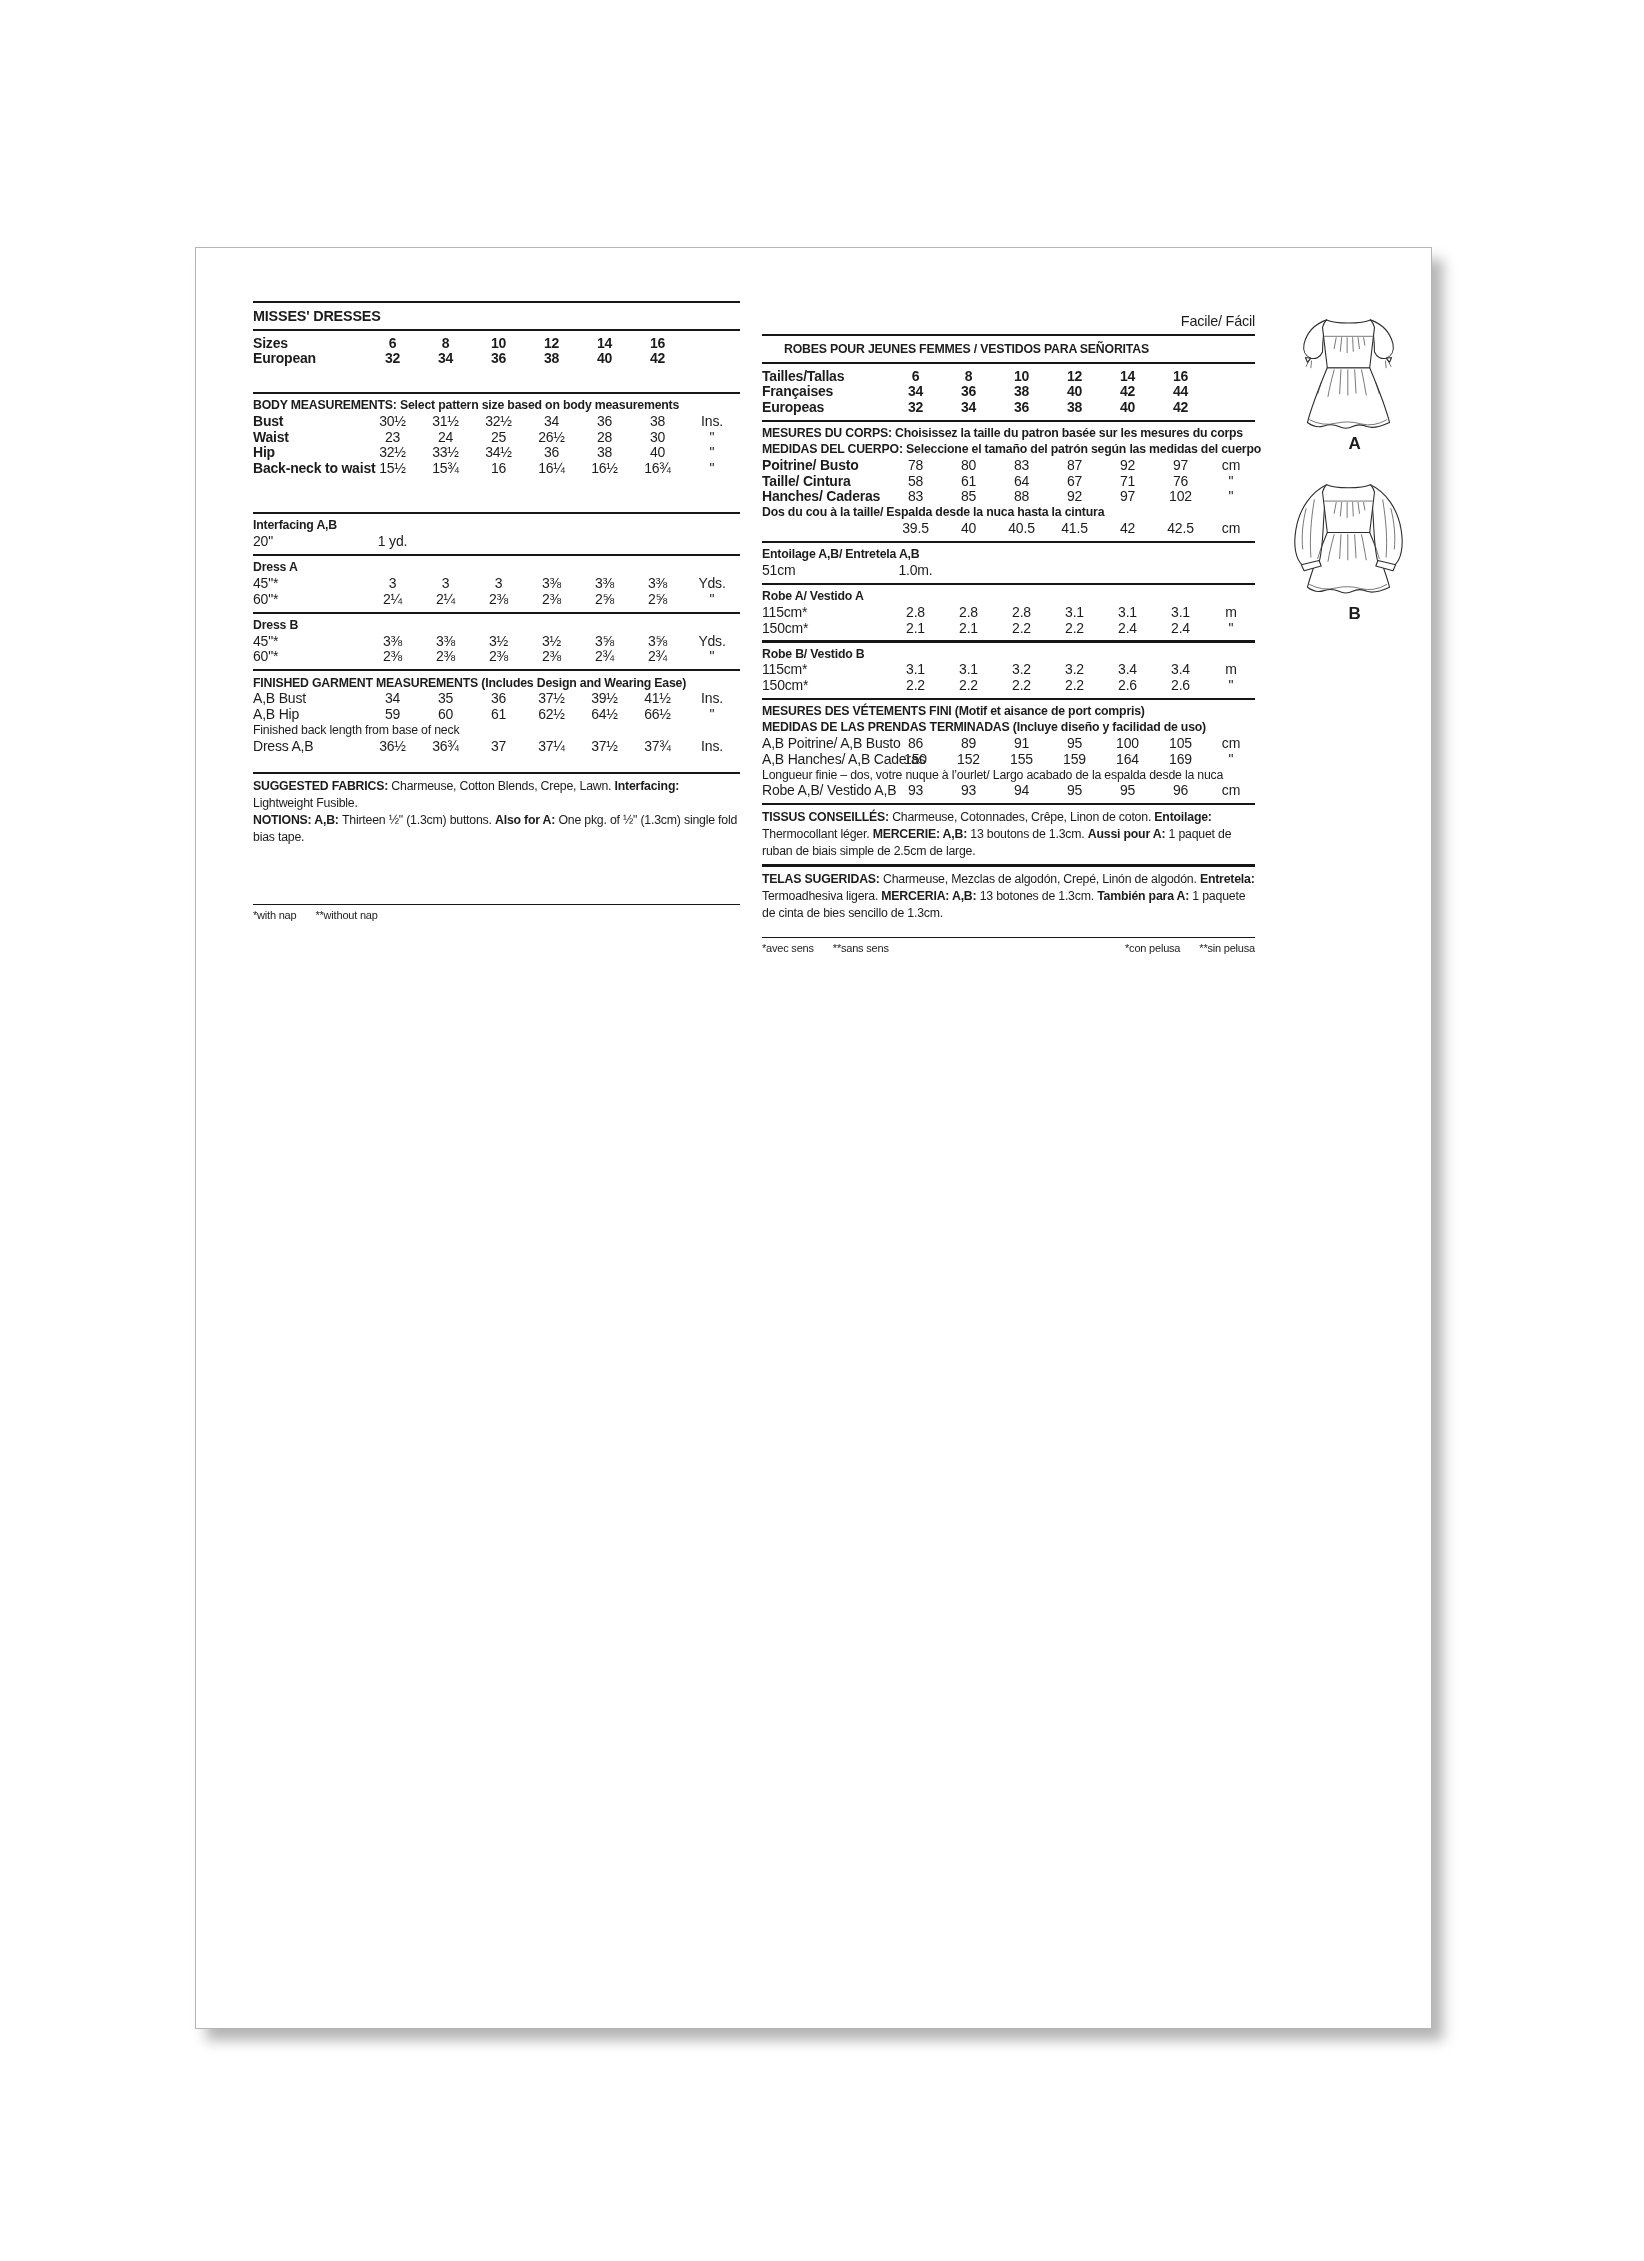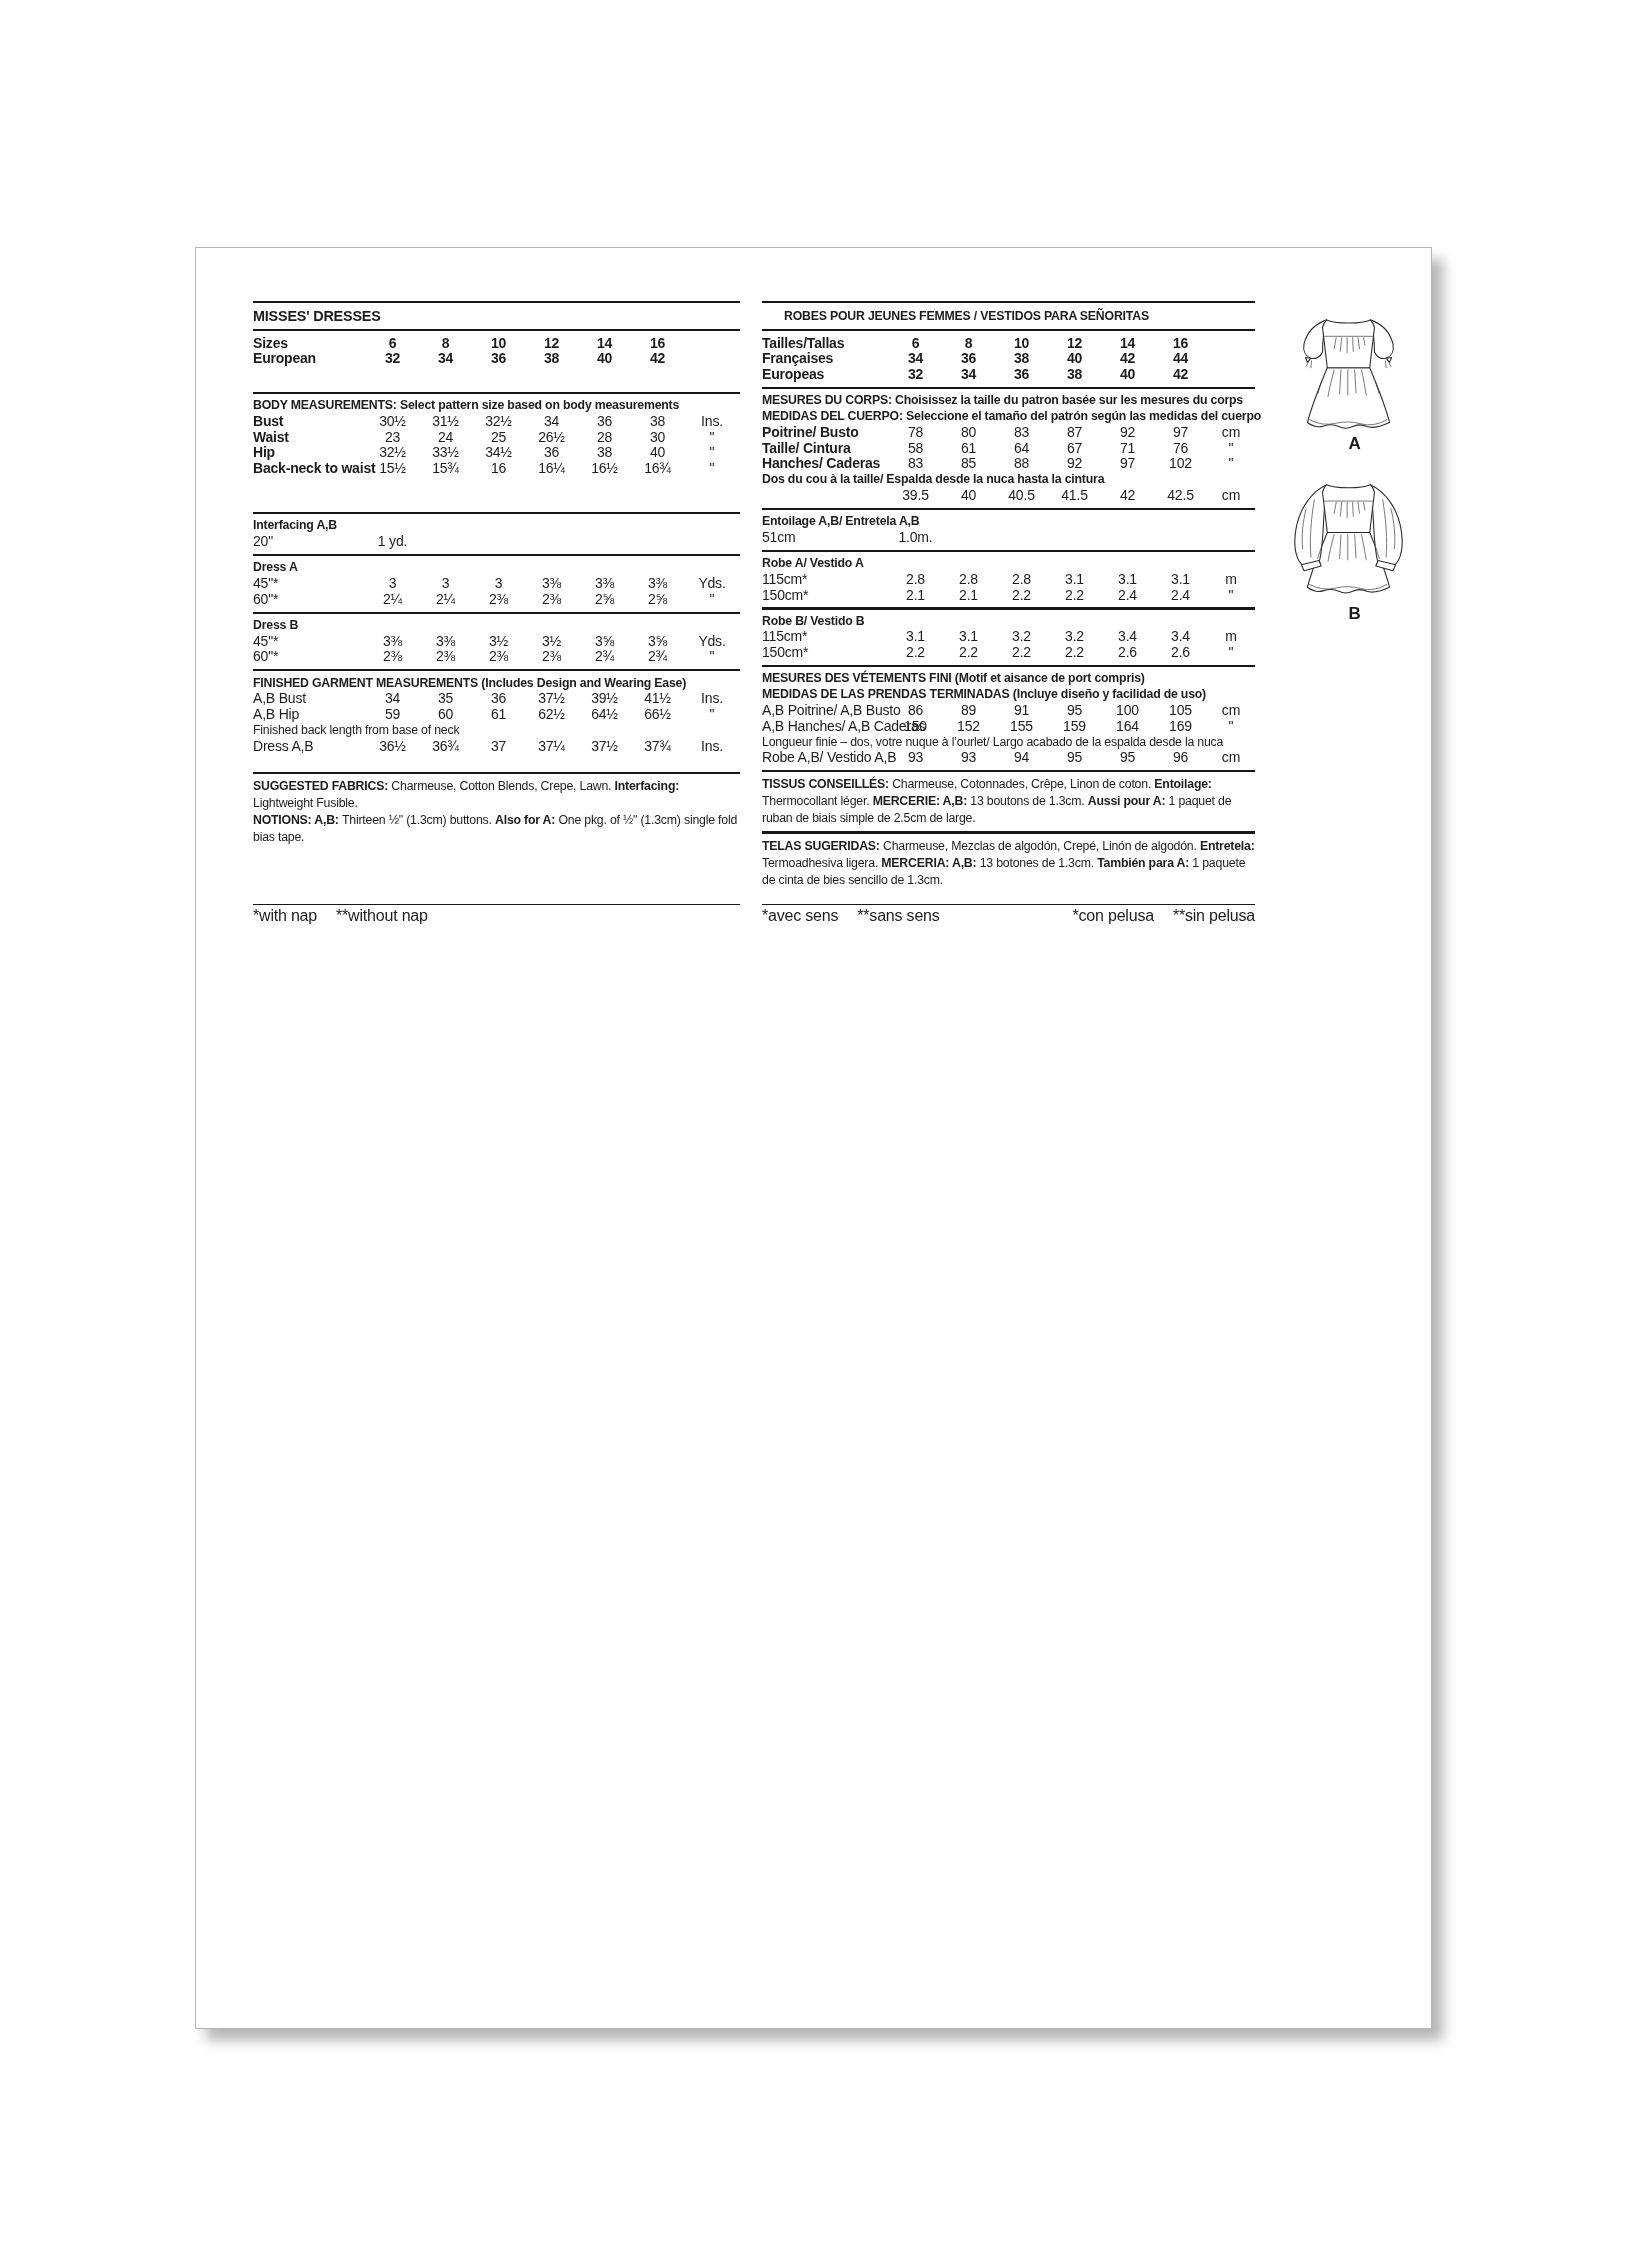--- a/index.html
+++ b/index.html
@@ -28,21 +28,21 @@
   .textline{font-size:12.3px;line-height:15.8px;white-space:nowrap;}
   .grid-row{display:grid;align-items:baseline;font-size:14px;line-height:15.8px;}
   .col-left .grid-row{grid-template-columns:113px repeat(6,53px) 1fr;}
   .col-right .grid-row{grid-template-columns:127px repeat(6,53px) 1fr;}
   .lbl{white-space:nowrap;}
   .b{font-weight:700;}
   .val{text-align:center;white-space:nowrap;}
   .unit{text-align:center;white-space:nowrap;}
   .para{font-size:12.3px;line-height:17px;}
   .gap{width:100%;}
-  .noterow{display:flex;justify-content:space-between;font-size:16px;line-height:13.7px;}
+  .noterow{display:flex;justify-content:space-between;font-size:11px;line-height:13.7px;}
   .noteL span{margin-right:19px;}
   .noteR span{margin-left:19px;}
   .figures{position:absolute;left:1080px;top:58px;width:158px;text-align:center;}
   .figure{display:block;}
   .fig-label{font-size:17px;font-weight:700;letter-spacing:0.7px;line-height:18px;}
   .fig-b{margin-top:18px;}
   svg .outline{fill:#ffffff;stroke:#2d2d2d;stroke-width:1.6;stroke-linecap:round;stroke-linejoin:round;}
   svg .detail{fill:none;stroke:#3a3a3a;stroke-width:1;stroke-linecap:round;}
 </style>
 </head>
@@ -215,20 +215,24 @@
         <div class="gap" style="height: 53px;"></div>
         <div class="rule thin"></div>
         <div class="noterow">
           <span class="noteL"><span>*with nap</span><span>**without nap</span></span>
           <span class="noteR"></span>
         </div>
       </div>
   </div>
 
   <div class="col col-right">
+    <div class="titlebar">
+      <span></span>
+      <span class="difficulty">Facile/ Fácil</span>
+    </div>
     <div>
         <div class="rule"></div>
         <div class="head head-26">ROBES POUR JEUNES FEMMES / VESTIDOS PARA SEÑORITAS</div>
         <div class="rule"></div>
         <div class="grid-row">
           <span class="lbl b">Tailles/Tallas</span>
           <span class="val b">6</span>
           <span class="val b">8</span>
           <span class="val b">10</span>
           <span class="val b">12</span>

